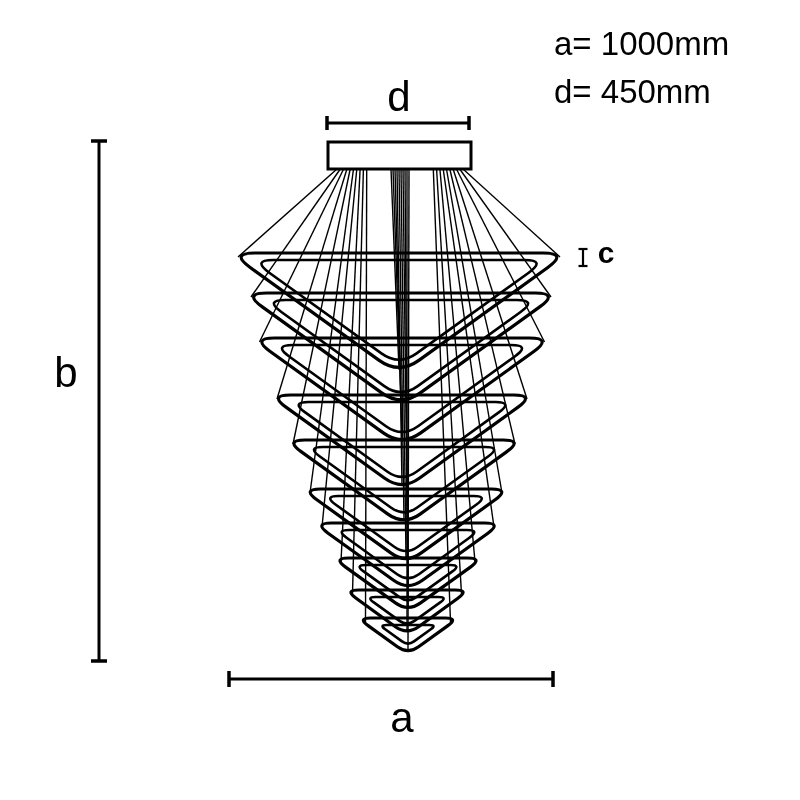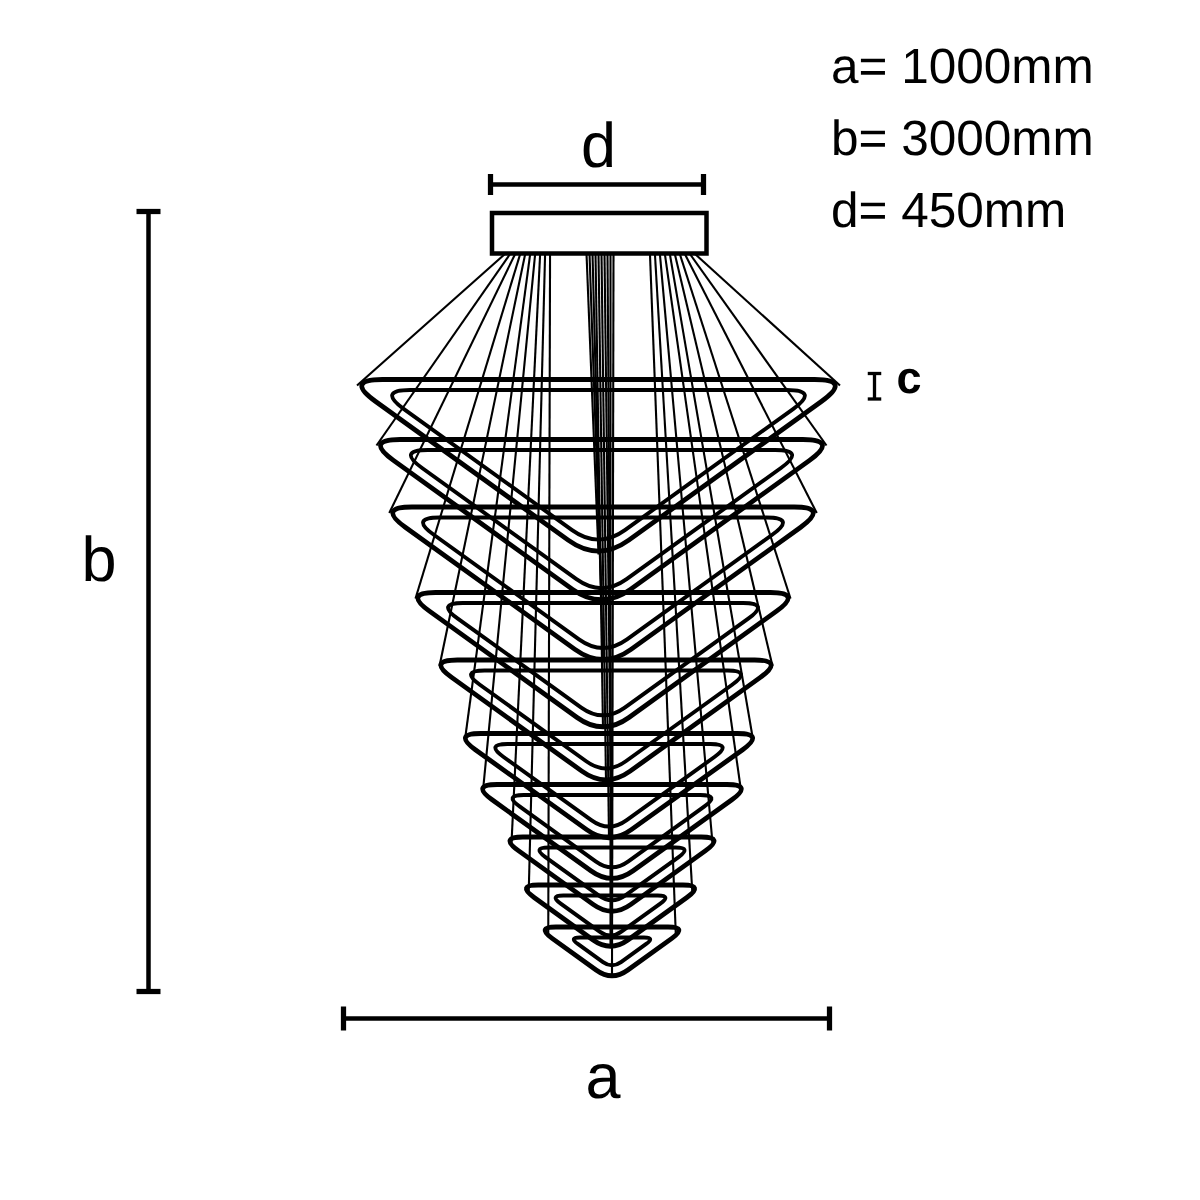--- a/index.html
+++ b/index.html
@@ -122,16 +122,15 @@
       </g>
   </svg>
 
   <div class="dim-label" id="label-d" style="left: 399px; top: 76px;">d</div>
   <div class="dim-label" id="label-b" style="left: 66px; top: 352px;">b</div>
   <div class="dim-label" id="label-a" style="left: 402px; top: 697px;">a</div>
   <div class="dim-label" id="label-c" style="left: 606px; top: 238px;">c</div>
 
   <div class="legend" id="legend" style="left: 554px; top: 20px;">
     <div class="legend-line">a= 1000mm</div>
-    <div class="legend-line">b= 3000mm</div>
     <div class="legend-line">d= 450mm</div>
   </div>
 </div>
 
 </body></html>

